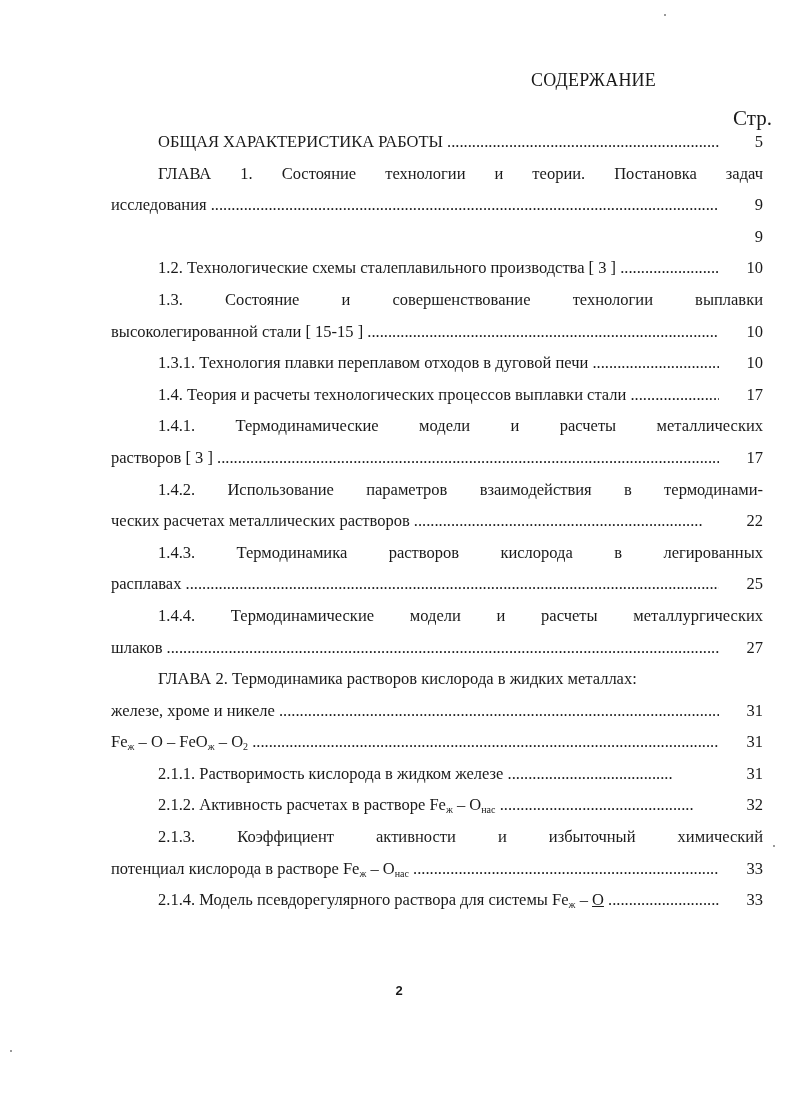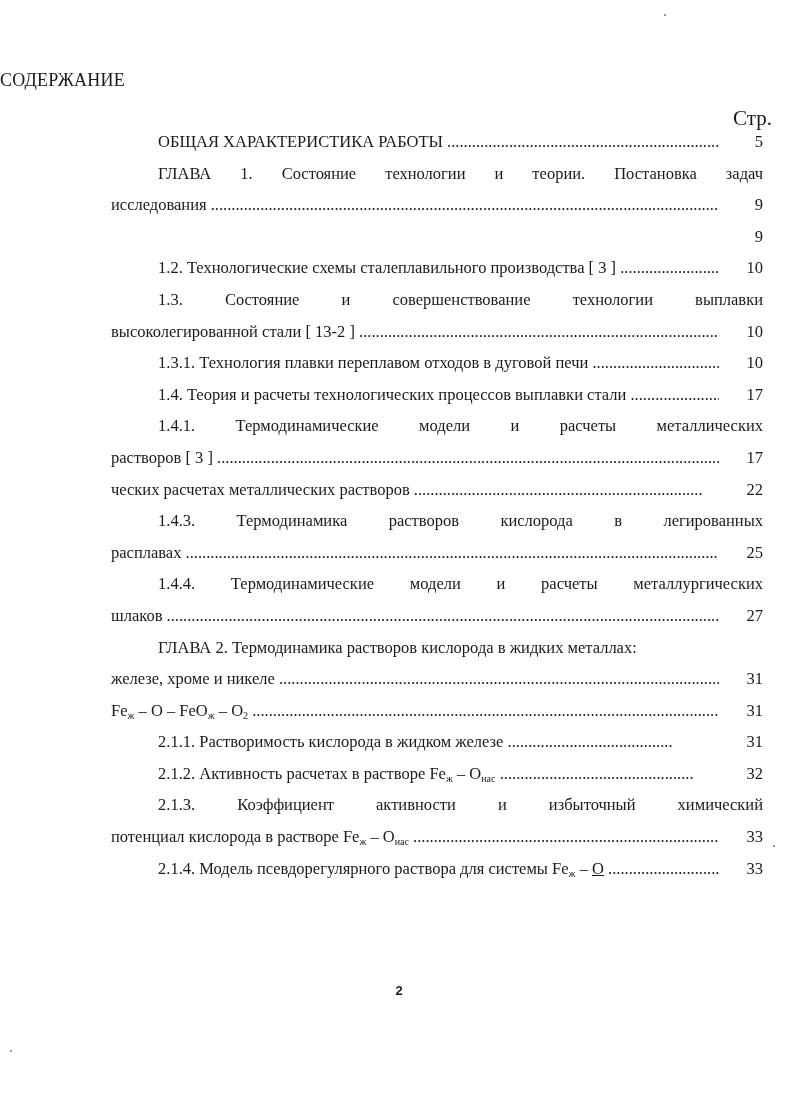--- a/index.html
+++ b/index.html
@@ -1,18 +1,18 @@
 <!DOCTYPE html>
 <html><head>
 <meta charset="utf-8">
 <style>
   html, body { margin: 0; padding: 0; background: #ffffff; }
   body { width: 798px; height: 1093px; position: relative; overflow: hidden;
          font-family: "Liberation Serif", "DejaVu Serif", serif; color: #1a1a1a; }
-  .title { position: absolute; top: 70px; left: 0; width: 656px; text-align: left;
+  .title { position: absolute; top: 70px; left: 0; width: 656px; text-align: right;
            font-size: 18px; letter-spacing: 0.2px; }
   .str { position: absolute; top: 106px; right: 26px; font-size: 21px; }
   .toc { position: absolute; left: 111px; top: 126px; width: 652px; }
   .line { position: relative; height: 31.6px; font-size: 16.5px; line-height: 31.6px; white-space: nowrap; }
   .line .txt { position: absolute; left: 0; right: 44px; overflow: hidden; }
   .line .pg { position: absolute; right: 0; width: 40px; text-align: right; }
   .indent .txt { left: 47px; }
   .justify .txt { text-align: justify; text-align-last: justify; }
   .dots::after { content: " ..............................................................................................................................................................................."; }
   sub { font-size: 10px; vertical-align: -3px; line-height: 0; }
@@ -48,21 +48,21 @@
 
   <div class="line indent">
     <span class="txt dots">1.2.  Технологические схемы сталеплавильного производства [ 3 ]</span>
     <span class="pg">10</span>
   </div>
 
   <div class="line indent justify">
     <span class="txt" style="right:0">1.3.  Состояние и совершенствование технологии выплавки</span>
   </div>
   <div class="line">
-    <span class="txt dots">высоколегированной стали [ 13-2 ]</span>
+    <span class="txt dots">высоколегированной стали [ 15-15 ]</span>
     <span class="pg">10</span>
   </div>
 
   <div class="line indent">
     <span class="txt dots">1.3.1.  Технология плавки переплавом отходов в дуговой печи</span>
     <span class="pg">10</span>
   </div>
 
   <div class="line indent">
     <span class="txt dots">1.4.  Теория и расчеты технологических процессов выплавки стали</span>
@@ -70,20 +70,23 @@
   </div>
 
   <div class="line indent justify">
     <span class="txt" style="right:0">1.4.1.  Термодинамические модели и расчеты металлических</span>
   </div>
   <div class="line">
     <span class="txt dots">растворов [ 3 ]</span>
     <span class="pg">17</span>
   </div>
 
+  <div class="line indent justify">
+    <span class="txt" style="right:0">1.4.2. Использование параметров взаимодействия в  термодинами-</span>
+  </div>
   <div class="line">
     <span class="txt dots" style="right:60px">ческих расчетах металлических растворов</span>
     <span class="pg">22</span>
   </div>
 
   <div class="line indent justify">
     <span class="txt" style="right:0">1.4.3.  Термодинамика растворов кислорода в легированных</span>
   </div>
   <div class="line">
     <span class="txt dots">расплавах</span>

